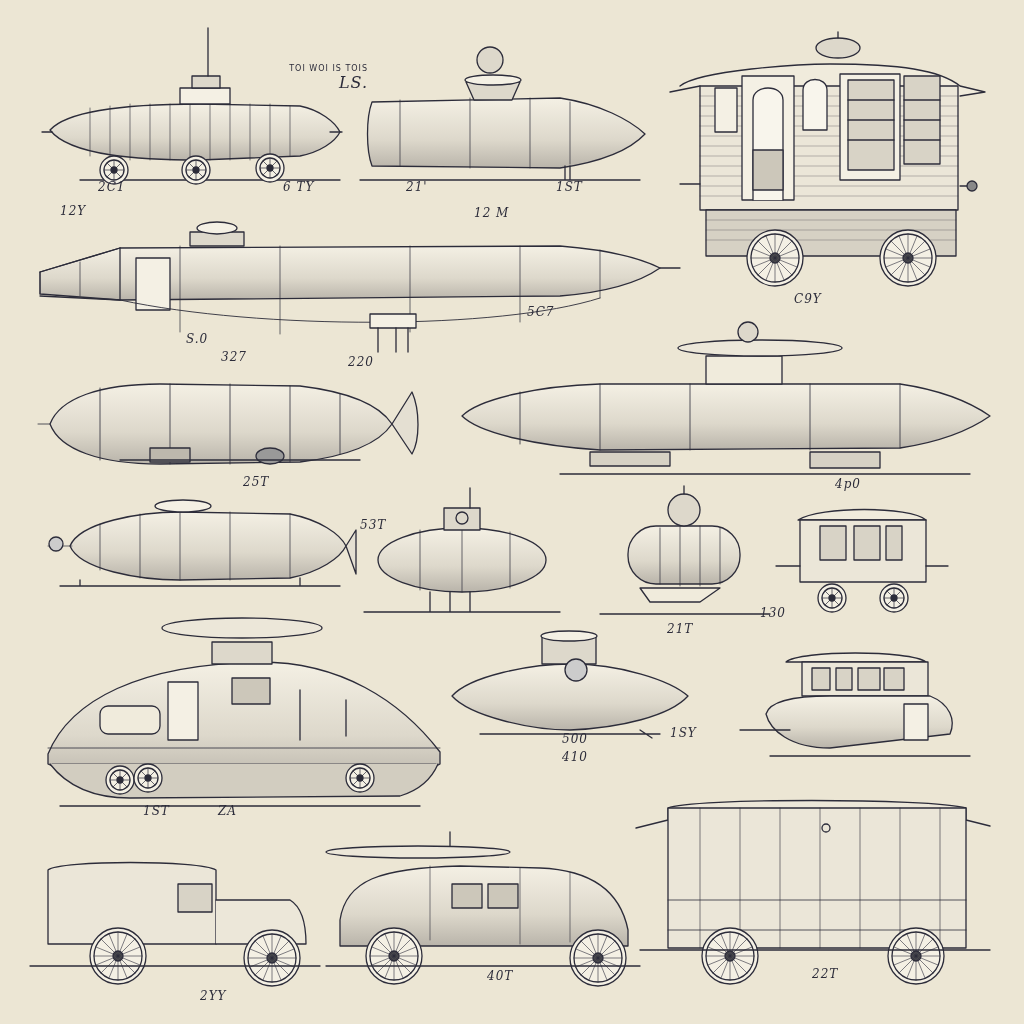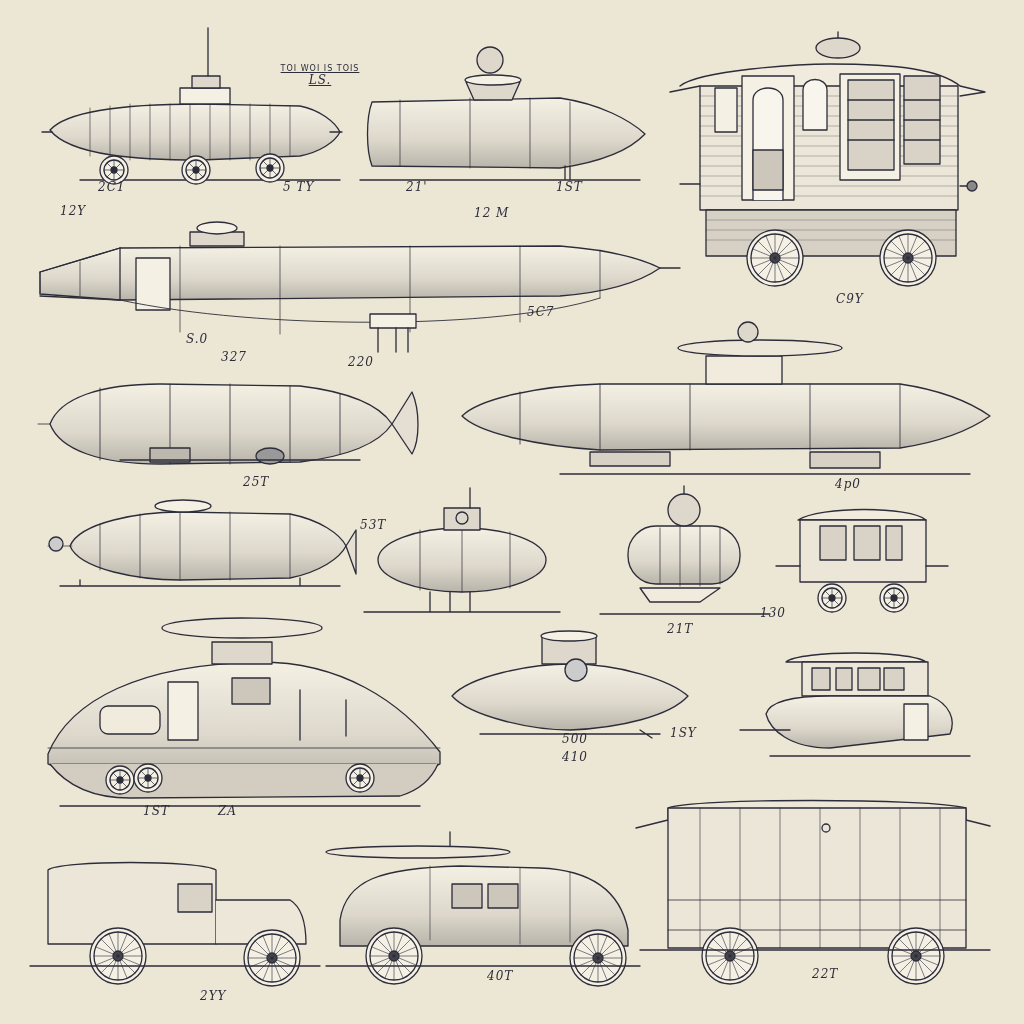--- a/index.html
+++ b/index.html
@@ -3,22 +3,22 @@
   <meta charset="utf-8">
   <style>
     html, body { margin: 0; padding: 0; }
     body { width: 1024px; height: 1024px; background: #ece6d4; overflow: hidden; position: relative;
            font-family: "DejaVu Serif", serif; }
     .sheet { position: absolute; inset: 0; }
     svg.art { position: absolute; left: 0; top: 0; }
     .lbl { position: absolute; font-family: "DejaVu Serif", serif; font-style: italic; font-size: 12px;
            color: #2c2c3a; letter-spacing: 1px; white-space: nowrap; }
     .title { position: absolute; font-family: "DejaVu Sans", sans-serif; font-size: 8px; color: #2c2c3a;
-             letter-spacing: 1px; text-align: center; text-decoration: underline; }
-    .title .sub { display: block; font-family: "DejaVu Serif", serif; font-style: italic; font-size: 12px; }
+             letter-spacing: 1px; text-align: right; }
+    .title .sub { display: block; font-family: "DejaVu Serif", serif; font-style: italic; font-size: 16px; }
   </style>
 </head>
 <body>
 
 <div class="sheet">
 
   <div class="title" style="left:272px;top:64px;width:96px;">
     <span>TOI WOI IS TOIS</span>
     <span class="sub">LS.</span>
   </div>
@@ -222,30 +222,30 @@
       <path d="M700 808V948M740 808V948M780 808V948M820 808V948M860 808V948M900 808V948M940 808V948" stroke-width="0.6"></path>
       <path d="M668 900H966M668 930H966" stroke-width="0.8"></path>
       <circle cx="826" cy="828" r="4"></circle>
       <use href="#bigwheel" x="730" y="956"></use>
         <use href="#bigwheel" x="916" y="956"></use>
       <path d="M640 950H990"></path>
     </g>
   </svg>
 
   <span class="lbl" style="left:98px;top:180px">2C1</span>
-  <span class="lbl" style="left:283px;top:180px">5 TY</span>
+  <span class="lbl" style="left:283px;top:180px">6 TY</span>
   <span class="lbl" style="left:406px;top:180px">21'</span>
   <span class="lbl" style="left:556px;top:180px">1ST</span>
   <span class="lbl" style="left:60px;top:204px">12Y</span>
   <span class="lbl" style="left:474px;top:206px">12 M</span>
   <span class="lbl" style="left:527px;top:305px">5C7</span>
   <span class="lbl" style="left:186px;top:332px">S.0</span>
   <span class="lbl" style="left:221px;top:350px">327</span>
   <span class="lbl" style="left:348px;top:355px">220</span>
-  <span class="lbl" style="left:836px;top:292px">C9Y</span>
+  <span class="lbl" style="left:794px;top:292px">C9Y</span>
   <span class="lbl" style="left:243px;top:475px">25T</span>
   <span class="lbl" style="left:360px;top:518px">53T</span>
   <span class="lbl" style="left:835px;top:477px">4p0</span>
   <span class="lbl" style="left:667px;top:622px">21T</span>
   <span class="lbl" style="left:760px;top:606px">130</span>
   <span class="lbl" style="left:562px;top:732px">500</span>
   <span class="lbl" style="left:562px;top:750px">410</span>
   <span class="lbl" style="left:670px;top:726px">1SY</span>
   <span class="lbl" style="left:143px;top:804px">1ST</span>
   <span class="lbl" style="left:218px;top:804px">ZA</span>

